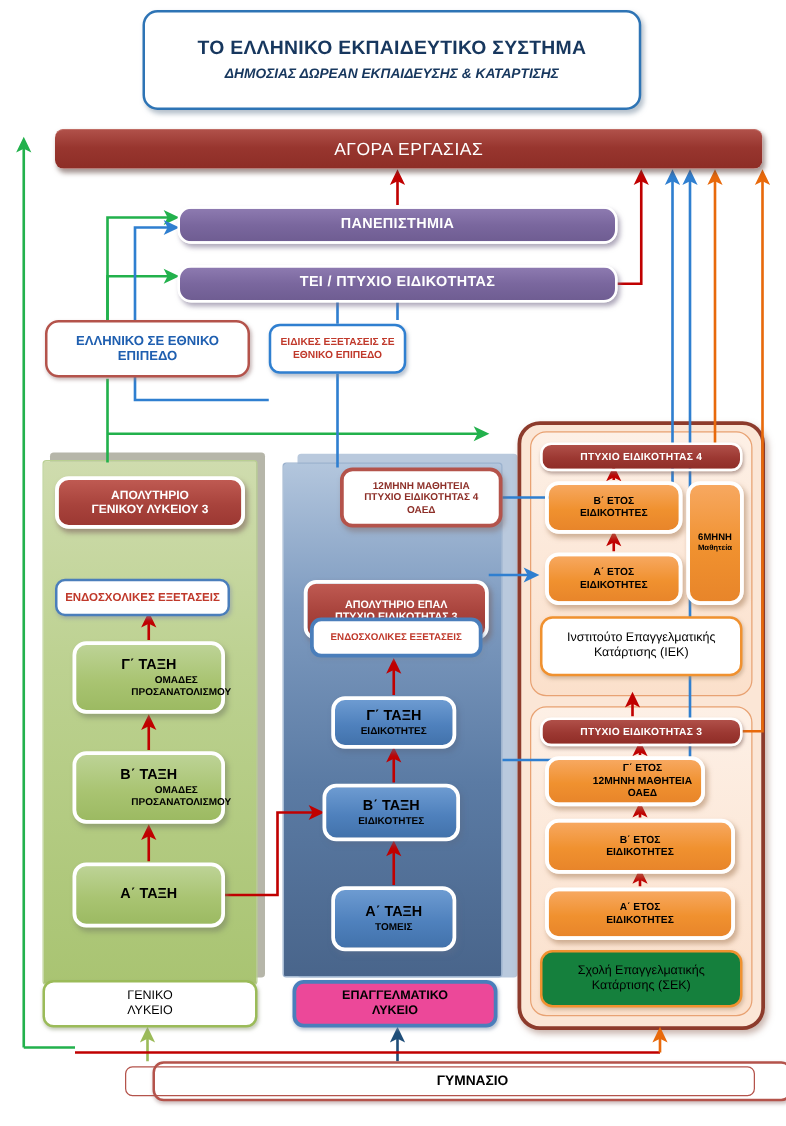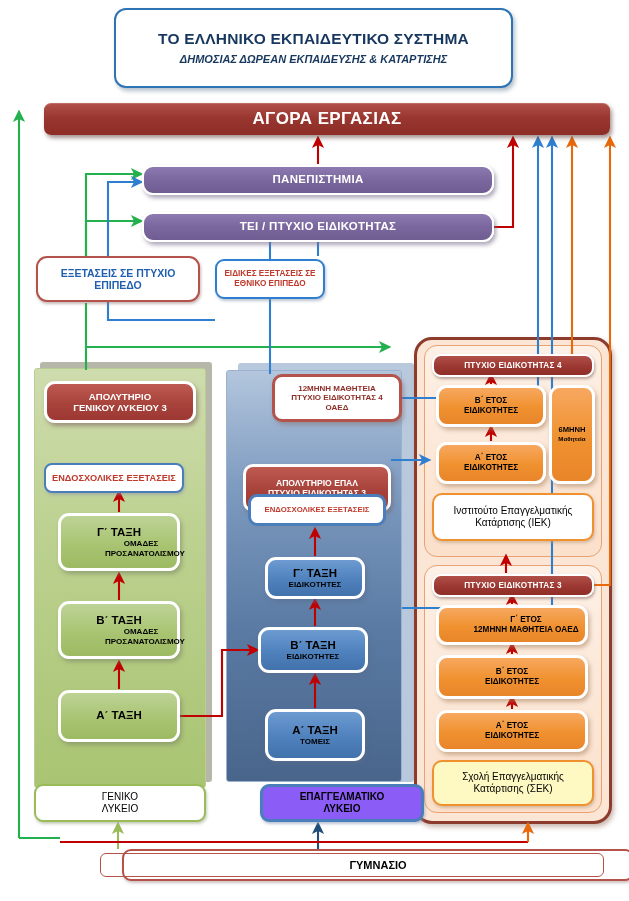--- a/index.html
+++ b/index.html
@@ -28,21 +28,21 @@
     justify-content:center; gap:4px;
   }
   #title .t1 { font-size:15.5px; font-weight:bold; color:#17375e; letter-spacing:.2px; }
   #title .t2 { font-size:11px; font-weight:bold; color:#e8690b; }
   #title .t3 { font-size:11px; font-weight:bold; font-style:italic; color:#17375e; }
 
   
   #market {
     left:44px; top:103px; width:566px; height:32px;
     background:linear-gradient(180deg,#b05049 0%,#98362f 45%,#8d2d26 100%);
-    border-radius:7px; color:#fff; font-size:17px; font-weight:bold;
+    border-radius:7px; color:#fff; font-size:14px; font-weight:normal;
     letter-spacing:.4px;
     box-shadow:2px 3px 4px rgba(90,60,55,.55);
     border-top:1px solid #c06d66;
   }
 
   
   .purple {
     background:linear-gradient(180deg,#8d7ab0 0%,#7a679e 50%,#6f5d92 100%);
     color:#fff; font-size:11.5px; font-weight:bold;
     border:2px solid #ffffff; border-radius:11px;
@@ -112,24 +112,23 @@
     position:absolute; left:238px; top:363px; width:176px; height:419px;
     background:#b9c9dd; border-radius:3px;
   }
   #blue-panel {
     position:absolute; left:226px; top:370px; width:176px; height:412px;
     background:linear-gradient(180deg,#b3c6dd 0%,#7e9bc0 28%,#5b7ba4 62%,#49658b 100%);
     border:1px solid #9bb2ce; border-radius:3px;
   }
   #blue-base {
     left:234px; top:784px; width:164px; height:38px;
-    background:#8b5cf6; border:3px solid #4a7ebb; border-radius:9px;
+    background:#ec4899; border:3px solid #4a7ebb; border-radius:9px;
     color:#000; font-size:10px; font-weight:bold;
     box-shadow:1px 2px 3px rgba(130,150,175,.55);
-    margin-left:26px;
   }
   #b-math {
     left:272px; top:374px; width:130px; height:48px;
     background:#fff; border:3.5px solid #b4534b; border-radius:10px;
     color:#8d2f28; font-size:8px; font-weight:bold;
     box-shadow:2px 3px 4px rgba(130,110,110,.5);
   }
   #b-apol {
     left:243px; top:464px; width:148px; height:48px;
     background:linear-gradient(180deg,#bf5a52 0%,#a8433c 55%,#9c3832 100%);
@@ -188,26 +187,26 @@
   #o-a2   { left:436px; top:442px; width:110px; height:42px; }
   #o-6m   { left:549px; top:385px; width:46px; height:99px; }
   #o-6m .l1 { font-size:7.6px; font-weight:bold; }
   #o-6m .l2 { font-size:6.2px; font-weight:bold; }
   #o-iek {
     left:432px; top:493px; width:162px; height:48px;
     background:#fff; border:2.5px solid #f0912f; border-radius:10px;
     color:#000; font-size:10px; font-weight:normal;
     box-shadow:1px 2px 3px rgba(180,150,120,.5);
   }
-  #o-c3  { left:436px; top:605px; width:152px; height:40px;padding-left:28px; }
+  #o-c3  { left:436px; top:605px; width:128px; height:40px;padding-left:28px; }
   #o-b3  { left:436px; top:655px; width:152px; height:44px; }
   #o-a3  { left:436px; top:710px; width:152px; height:42px; }
   #o-sek {
     left:432px; top:760px; width:162px; height:46px;
-    background:#fef9c3; border:2.5px solid #f0912f; border-radius:10px;
+    background:#15803d; border:2.5px solid #f0912f; border-radius:10px;
     color:#000; font-size:10px; font-weight:normal;
     box-shadow:1px 2px 3px rgba(180,150,120,.5);
   }
 
   
   #gym {
     left:96px; top:849px; width:512px; height:32px;
     background:#fff; border:2px solid #b4534b; border-radius:9px;
     color:#000; font-size:11px; font-weight:bold;
     box-shadow:1px 2px 3px rgba(160,130,130,.5);
@@ -329,21 +328,21 @@
   </div>
 
   <div class="bx purple" id="uni">
     <span>ΠΑΝΕΠΙΣΤΗΜΙΑ</span>
   </div>
   <div class="bx purple" id="tei">
     <span>ΤΕΙ  / ΠΤΥΧΙΟ ΕΙΔΙΚΟΤΗΤΑΣ</span>
   </div>
 
   <div class="bx" id="exam-nat">
-    <span class="l1">ΕΞΕΤΑΣΕΙΣ ΣΕ ΠΤΥΧΙΟ</span>
+    <span class="l1">ΕΛΛΗΝΙΚΟ ΣΕ ΕΘΝΙΚΟ</span>
     <span class="l2">ΕΠΙΠΕΔΟ</span>
   </div>
   <div class="bx" id="exam-spec">
     <span class="l1">ΕΙΔΙΚΕΣ ΕΞΕΤΑΣΕΙΣ ΣΕ</span>
     <span class="l2">ΕΘΝΙΚΟ ΕΠΙΠΕΔΟ</span>
   </div>
 
   <div class="bx" id="g-apol">
     <span class="l1">ΑΠΟΛΥΤΗΡΙΟ</span>
     <span class="l2">ΓΕΝΙΚΟΥ ΛΥΚΕΙΟΥ   3</span>

